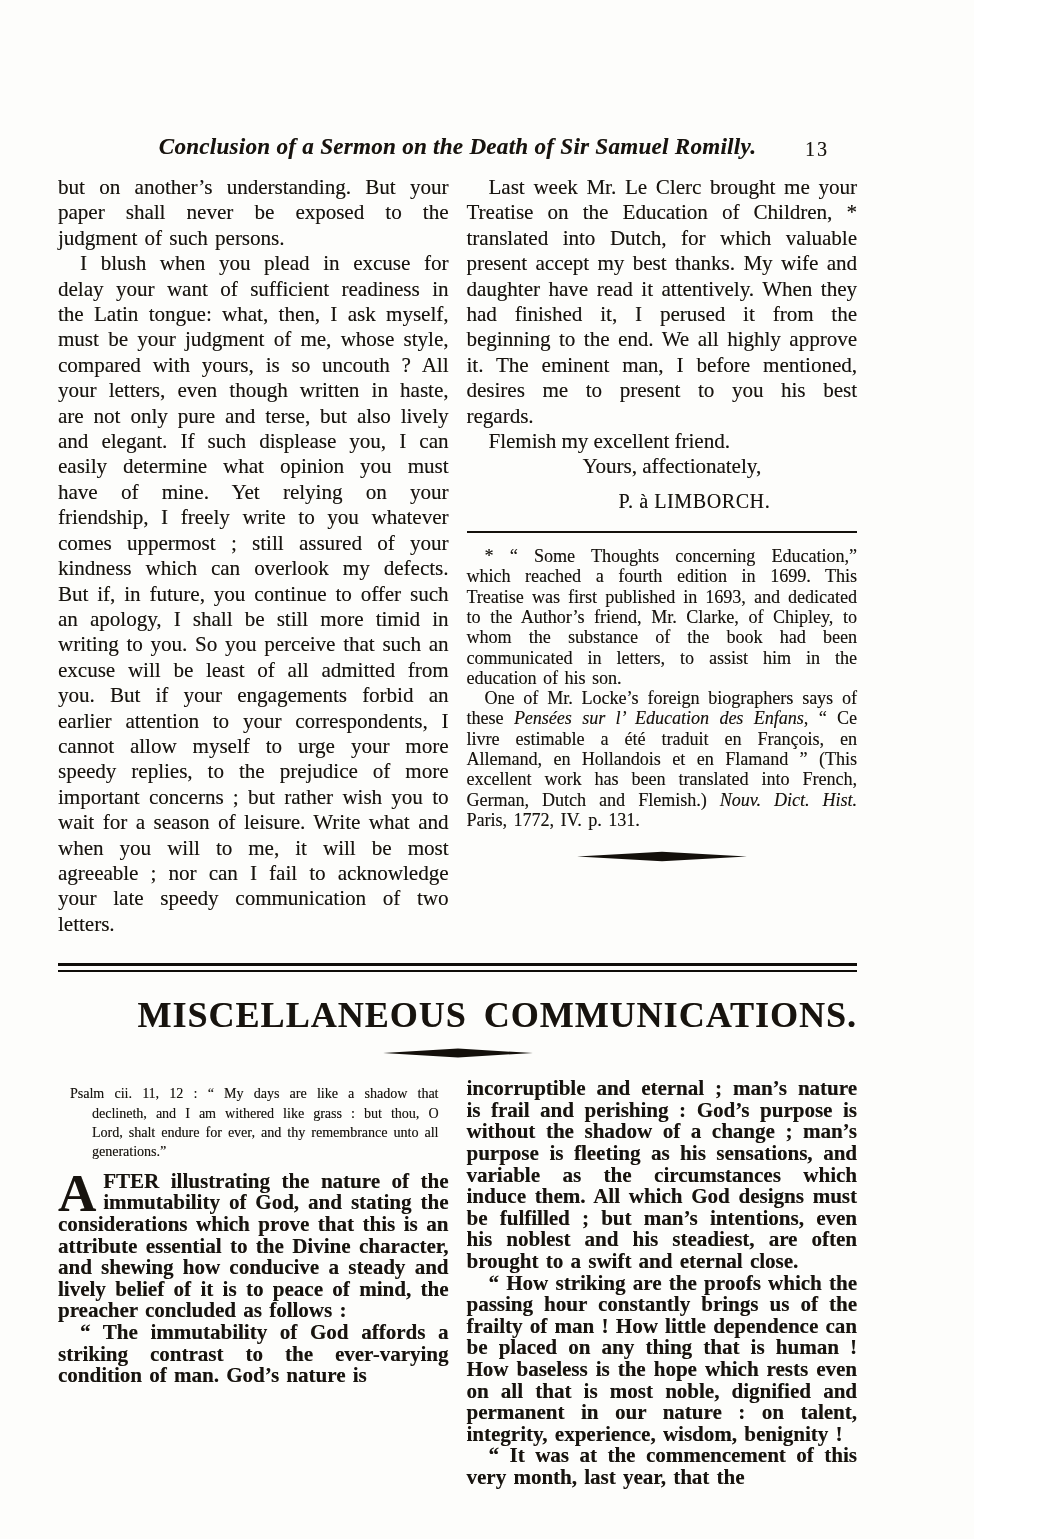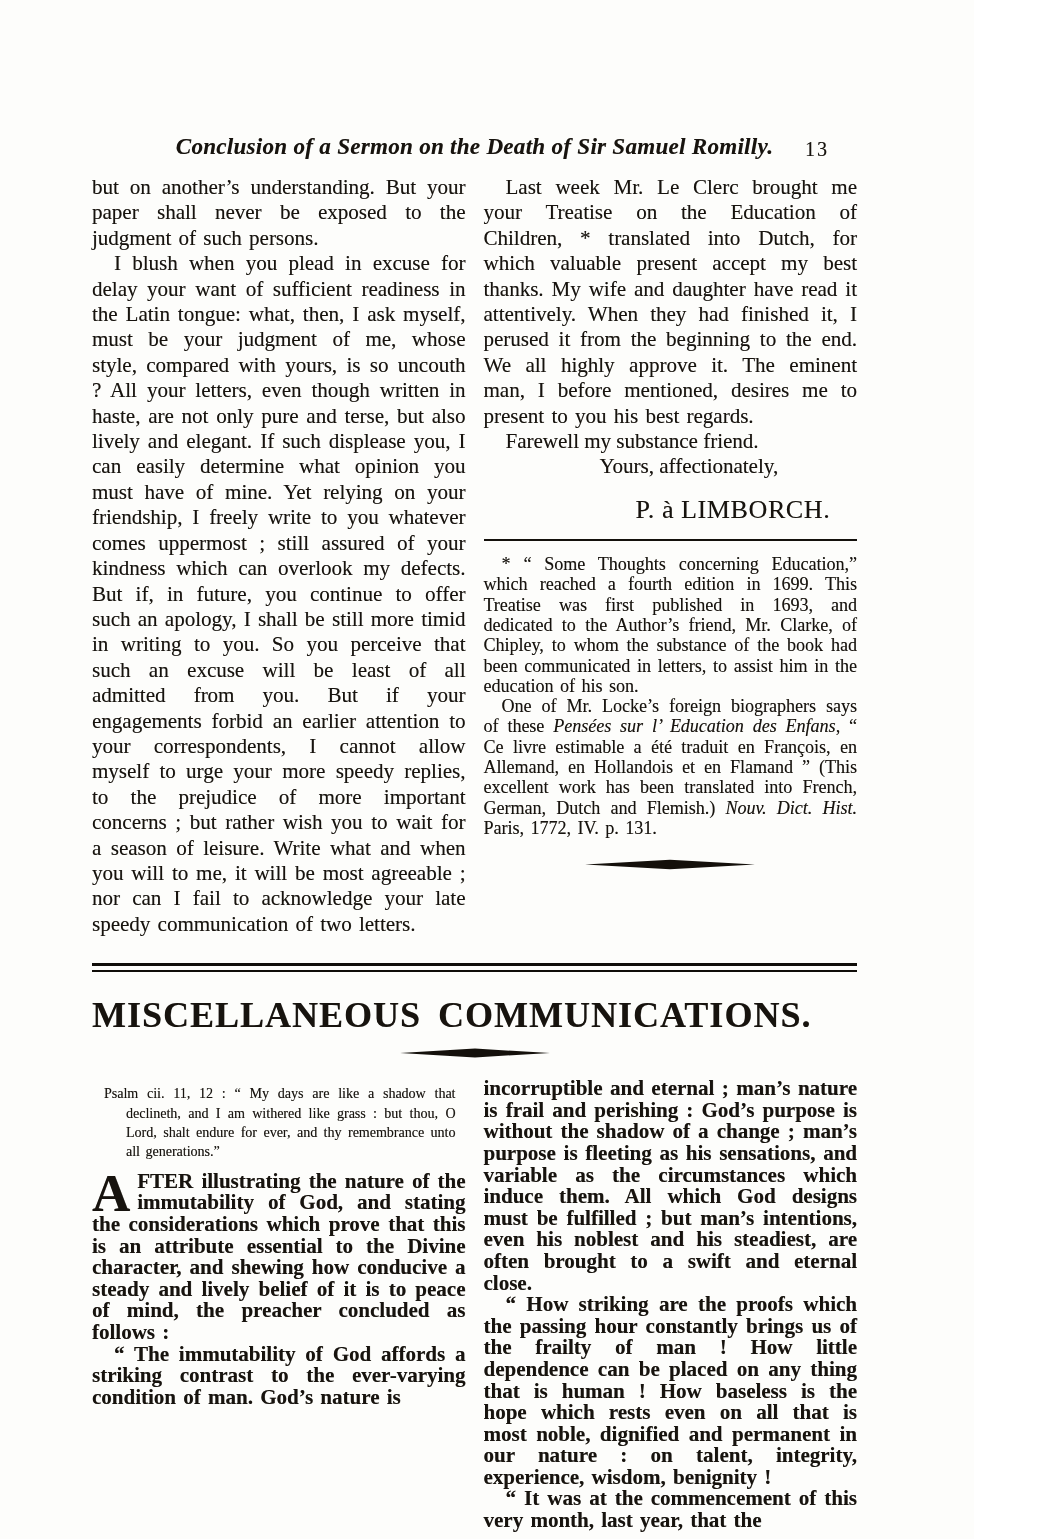--- a/index.html
+++ b/index.html
@@ -3,21 +3,21 @@
 <meta charset="utf-8">
 <style>
   html, body { margin:0; padding:0; background:#ffffff; }
   .page {
     position:relative;
     width:974px; height:1539px;
     background:#fdfdfb;
     color:#17130e;
     font-family:"Liberation Serif", serif;
     box-sizing:border-box;
-    padding:134px 117px 0 92px;
+    padding:134px 117px 0 58px;
     overflow:hidden;
     text-shadow:0.25px 0.2px 0 rgba(23,19,14,0.45);
   }
 
   
   .running-header{
     position:relative;
     text-align:center;
     font-style:italic;
     font-weight:700;
@@ -38,43 +38,43 @@
 
   
   .bp{
     font-size:21px; line-height:25.4px;
     text-align:justify; margin:0;
     word-spacing:2px;
   }
   .ind{ text-indent:22px; }
 
   .farewell{ font-size:21px; line-height:25px; margin:0; text-indent:22px; }
-  .vale{ font-size:21px; line-height:25px; margin:0 0 16px 116px; }
-  .sig{ font-size:26px; line-height:29px; margin:0 0 0 152px; letter-spacing:0.6px; }
+  .vale{ font-size:21px; line-height:25px; margin:0 0 8px 116px; }
+  .sig{ font-size:20px; line-height:29px; margin:0 0 0 152px; letter-spacing:0.6px; }
 
   .fn-rule{ border:none; border-top:2px solid #14110c; margin:15px 0 13px 0; height:0; }
 
   .fn{
     font-size:18px; line-height:20.3px;
     text-align:justify; margin:0; word-spacing:2px;
   }
   .fn.ind{ text-indent:18px; }
   .it{ font-style:italic; }
 
   .swell-wrap{ text-align:center; margin:16px 0 0 0; }
   .swell-wrap svg{ display:inline-block; vertical-align:middle; }
 
   
   .double-rule{
     margin-top:26px; height:4px;
     border-top:3px solid #100d09;
     border-bottom:2px solid #100d09;
   }
   .section-title{
-    text-align:left; font-weight:700;
+    text-align:right; font-weight:700;
     font-size:36px; line-height:42px;
     letter-spacing:1px; word-spacing:7px;
     margin:22px 0 8px 0;
   }
   .title-divider{ text-align:center; margin:0 0 16px 0; }
 
   
   .sermon-heading{
     font-style:italic; font-weight:700;
     font-size:20px; line-height:21.3px;
@@ -109,21 +109,21 @@
     <span class="page-number">13</span>
   </header>
 
   <section class="columns">
     <div class="col">
       <p class="bp">but on another’s understanding.  But your paper shall never be exposed to the judgment of such persons.</p>
       <p class="bp ind">I blush when you plead in excuse for delay your want of sufficient readiness in the Latin tongue:  what, then, I ask myself, must be your judgment of me, whose style, compared with yours, is so uncouth ?  All your letters, even though written in haste, are not only pure and terse, but also lively and elegant.  If such displease you, I can easily determine what opinion you must have of mine.  Yet relying on your friendship, I freely write to you whatever comes uppermost ; still assured of your kindness which can overlook my defects.  But if, in future, you continue to offer such an apology, I shall be still more timid in writing to you.  So you perceive that such an excuse will be least of all admitted from you.  But if your engagements forbid an earlier attention to your correspondents, I cannot allow myself to urge your more speedy replies, to the prejudice of more important concerns ; but rather wish you to wait for a season of leisure. Write what and when you will to me, it will be most agreeable ; nor can I fail to acknowledge your late speedy communication of two letters.</p>
     </div>
     <div class="col">
       <p class="bp ind">Last week Mr. Le Clerc brought me your Treatise on the Education of Children, * translated into Dutch, for which valuable present accept my best thanks.  My wife and daughter have read it attentively.  When they had finished it, I perused it from the beginning to the end.  We all highly approve it.  The eminent man, I before mentioned, desires me to present to you his best regards.</p>
-      <p class="farewell">Farewell my substance friend.</p>
+      <p class="farewell">Flemish my excellent friend.</p>
       <p class="vale">Yours, affectionately,</p>
       <p class="sig">P. à LIMBORCH.</p>
 
       <hr class="fn-rule">
 
       <div>
         <p class="fn ind">* “ Some Thoughts concerning Education,” which reached a fourth edition in 1699.  This Treatise was first published in 1693, and dedicated to the Author’s friend, Mr. Clarke, of Chipley, to whom the substance of the book had been communicated in letters, to assist him in the education of his son.</p>
         <p class="fn ind"><span>One of Mr. Locke’s foreign biographers says of these </span><span class="it">Pensées sur l’ Education des Enfans</span><span>, “ Ce livre estimable a été traduit en François, en Allemand, en Hollandois et en Flamand ” (This excellent work has been translated into French, German, Dutch and Flemish.)  </span><span class="it">Nouv. Dict. Hist.</span><span> Paris, 1772, IV. p. 131.</span></p>
       </div>
 

